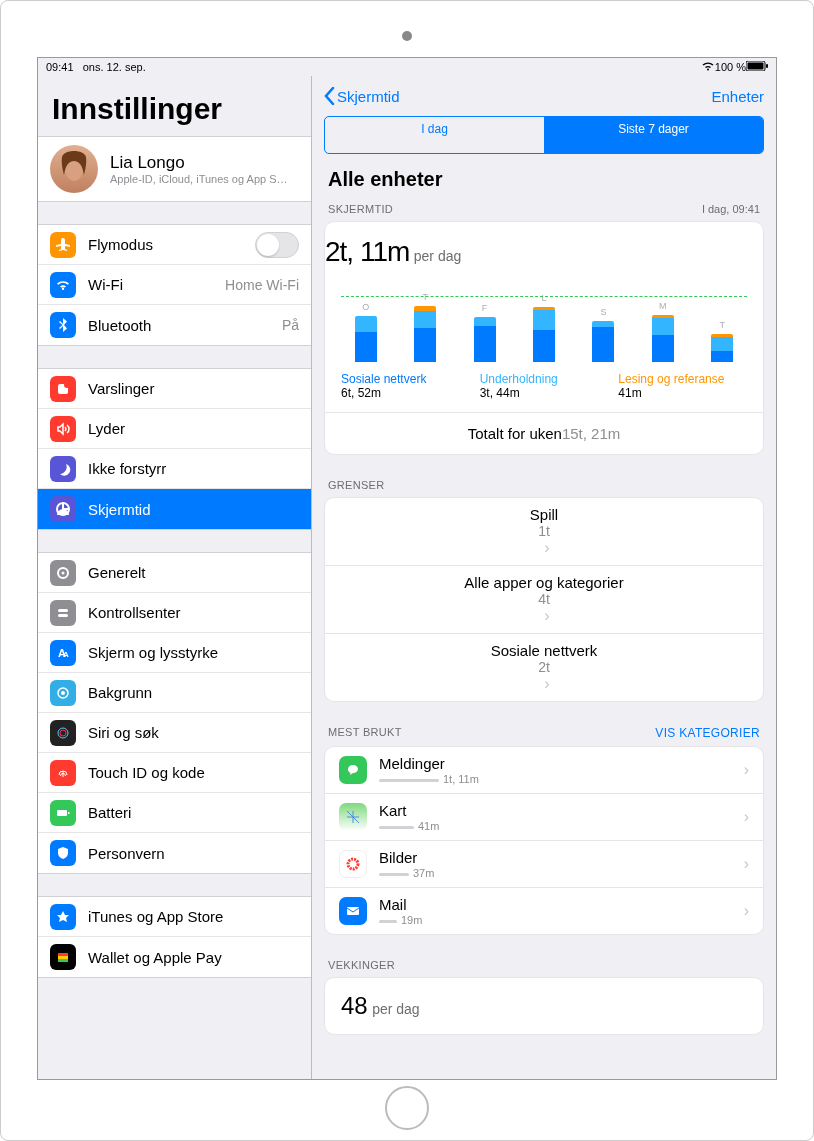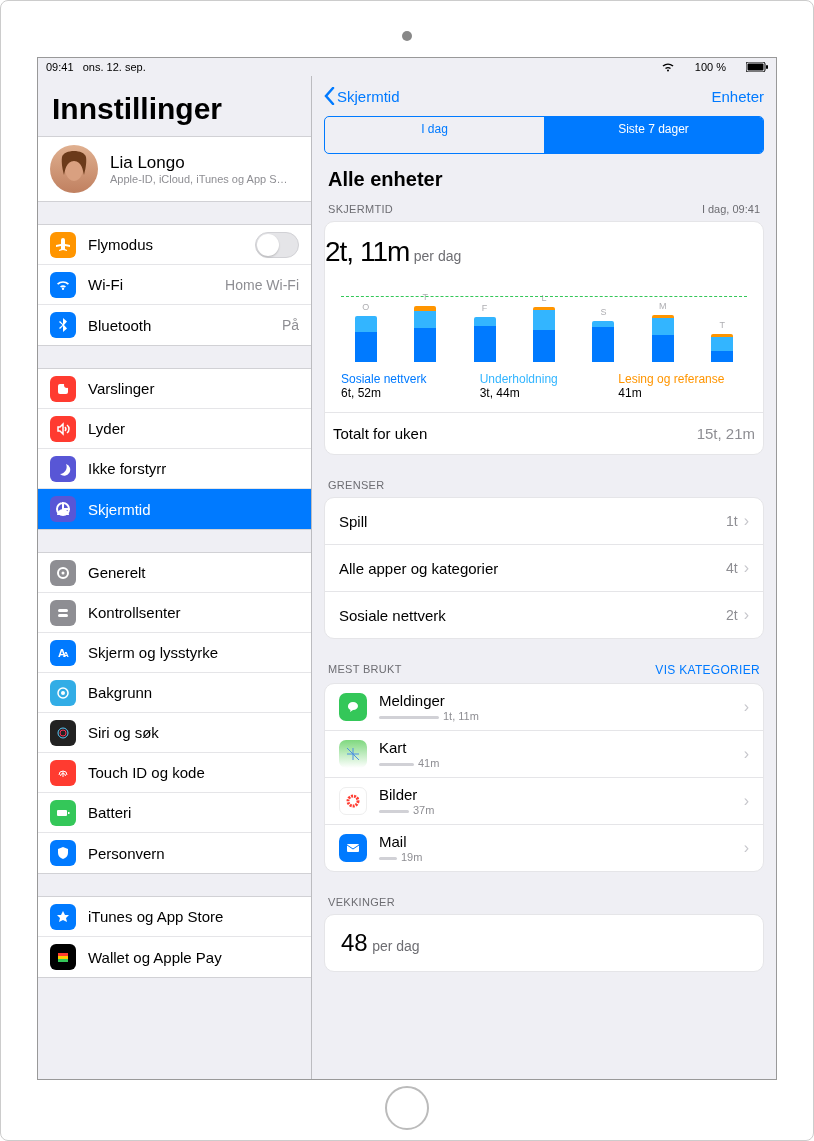--- a/index.html
+++ b/index.html
@@ -3,21 +3,21 @@
 <meta charset="utf-8">
 <style>
   * { margin:0; padding:0; box-sizing:border-box; font-family:-apple-system,Helvetica Neue,Arial,sans-serif; -webkit-font-smoothing:antialiased; }
   body { background:#fff; display:flex; justify-content:center; }
   .device { width:814px; height:1141px; background:#fff; border:1px solid #ccc; border-radius:8px; padding:56px 36px 60px 36px; position:relative; }
   .camera { width:10px; height:10px; border-radius:50%; background:#888; position:absolute; top:30px; left:50%; transform:translateX(-50%); }
   .home-btn { width:44px; height:44px; border-radius:50%; border:2px solid #bbb; position:absolute; bottom:10px; left:50%; transform:translateX(-50%); }
   .screen { width:100%; height:100%; background:#efeff4; border:1px solid #999; display:flex; flex-direction:column; overflow:hidden; }
 
   .status-bar { height:18px; display:flex; justify-content:space-between; align-items:center; padding:0 8px; font-size:11px; background:#efeff4; }
-  .status-right { display:flex; align-items:center; gap:20px; }
+  .status-right { display:flex; align-items:flex-start; gap:0; }
   .wifi-icon,.battery-icon { display:inline-block; }
   .wifi-icon svg,.battery-icon svg { display:block; }
 
   .panes { flex:1; display:flex; overflow:hidden; }
   .sidebar { width:274px; border-right:1px solid #bcbcc0; background:#efeff4; display:flex; flex-direction:column; overflow-y:auto; }
   .sidebar h1 { font-size:30px; font-weight:700; padding:16px 14px 10px; background:#efeff4; }
   .group { background:#fff; border-top:1px solid #d1d1d5; border-bottom:1px solid #d1d1d5; margin-bottom:22px; }
   .row { display:flex; align-items:center; height:40px; padding:0 12px; border-bottom:1px solid #e5e5e8; font-size:15px; position:relative; }
   .row:last-child { border-bottom:none; }
   .row .icon { width:26px; height:26px; border-radius:6px; margin-right:12px; display:flex; align-items:center; justify-content:center; flex-shrink:0; }
@@ -38,21 +38,21 @@
   .navbar .back { color:#007aff; font-size:15px; display:flex; align-items:center; }
   .navbar .back svg { margin-right:2px; }
   .navbar .right { color:#007aff; font-size:15px; }
   .seg { margin:0 12px 10px; display:flex; border:1px solid #007aff; border-radius:5px; overflow:hidden; height:38px; }
   .seg div { flex:1; text-align:center; font-size:12px; line-height:24px; color:#007aff; }
   .seg div.active { background:#007aff; color:#ffffff; }
   .header2 { font-size:20px; font-weight:700; padding:4px 16px 6px; }
   .section-header { display:flex; justify-content:space-between; padding:6px 16px; font-size:11px; color:#6d6d72; text-transform:uppercase; letter-spacing:.3px; }
   .section-header .normal { text-transform:none; letter-spacing:0; }
   .card { background:#fff; border-radius:10px; margin:0 12px 18px; overflow:hidden; border:1px solid #e5e5e8; }
-  .card-row { display:flex; align-items:center; padding:14px 14px; border-bottom:1px solid #e5e5e8; font-size:15px; }
+  .card-row { display:flex; align-items:center; padding:8px 14px; border-bottom:1px solid #e5e5e8; font-size:15px;flex-direction:column; }
   .card-row:last-child { border-bottom:none; }
   .card-row .rlabel { flex:1; }
   .card-row .rval { color:#8e8e93; font-size:14px; }
   .chev { color:#c7c7cc; margin-left:6px; font-size:16px; }
 
   .chart-card .avg { padding:14px 0 4px; }
   .chart-card .avg-big { font-size:28px; font-weight:400; letter-spacing:-1px; }
   .chart-card .avg-small { font-size:14px; color:#6d6d72; }
   .chart { height:90px; padding:0 16px; display:flex; align-items:flex-end; gap:10px; position:relative; }
   .chart .bar-wrap { flex:1; display:flex; flex-direction:column; align-items:center; }
@@ -62,21 +62,21 @@
   .chart .bar .seg3 { background:#ff9500; }
   .chart .day-label { font-size:9px; color:#aeaeb2; margin-bottom:4px; height:10px; }
   .chart-avg-line { position:absolute; left:16px; right:16px; border-top:1.5px dashed #34c759; }
   .legend { display:flex; padding:10px 16px 12px; gap:10px; border-bottom:1px solid #e5e5e8; }
   .legend-item { flex:1; }
   .legend-item .lname { font-size:12px; }
   .legend-item .lval { font-size:12px; color:#000; }
   .legend-item.blue .lname { color:#007aff; }
   .legend-item.teal .lname { color:#33b5ff; }
   .legend-item.orange .lname { color:#ff9500; }
-  .total-row { display:flex; justify-content:space-between; padding:12px 8px; font-size:15px; }
+  .total-row { display:flex; justify-content:center; padding:12px 8px; font-size:15px; }
   .total-row .tval { color:#8e8e93; }
 
   .app-row { display:flex; align-items:center; padding:8px 14px; border-bottom:1px solid #e5e5e8; }
   .app-row:last-child { border-bottom:none; }
   .app-row .aicon { width:28px; height:28px; border-radius:7px; margin-right:12px; flex-shrink:0; display:flex; align-items:center; justify-content:center; }
   .app-row .atext { flex:1; }
   .app-row .aname { font-size:15px; }
   .app-row .abar { height:3px; background:#d1d1d6; border-radius:2px; margin-top:3px; }
   .app-row .atime { font-size:11px; color:#8e8e93; margin-top:1px; display:flex; align-items:center; gap:4px; }
   .section-link { color:#007aff; font-size:12px; text-transform:uppercase; }

